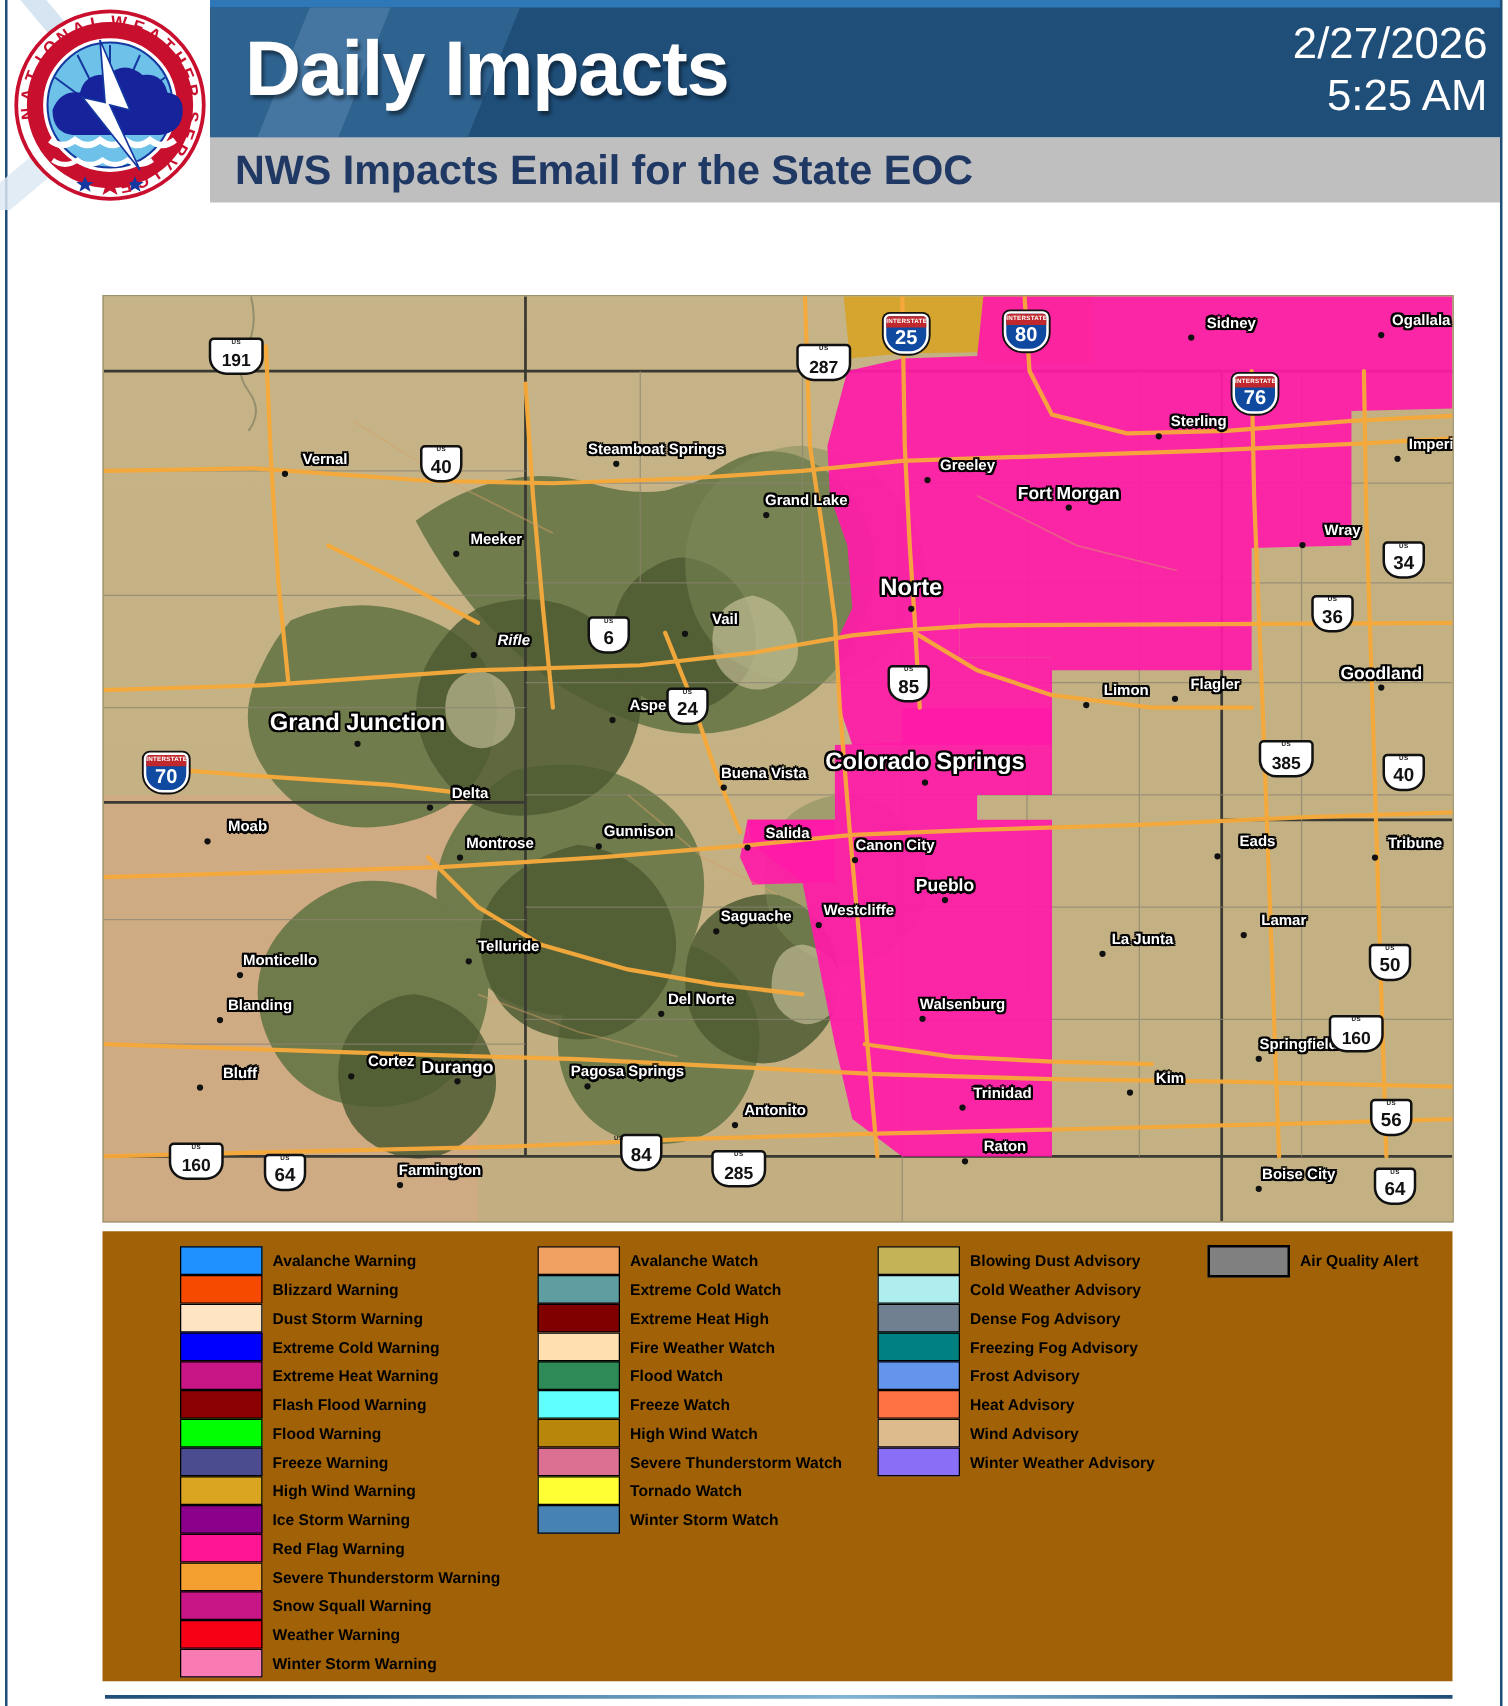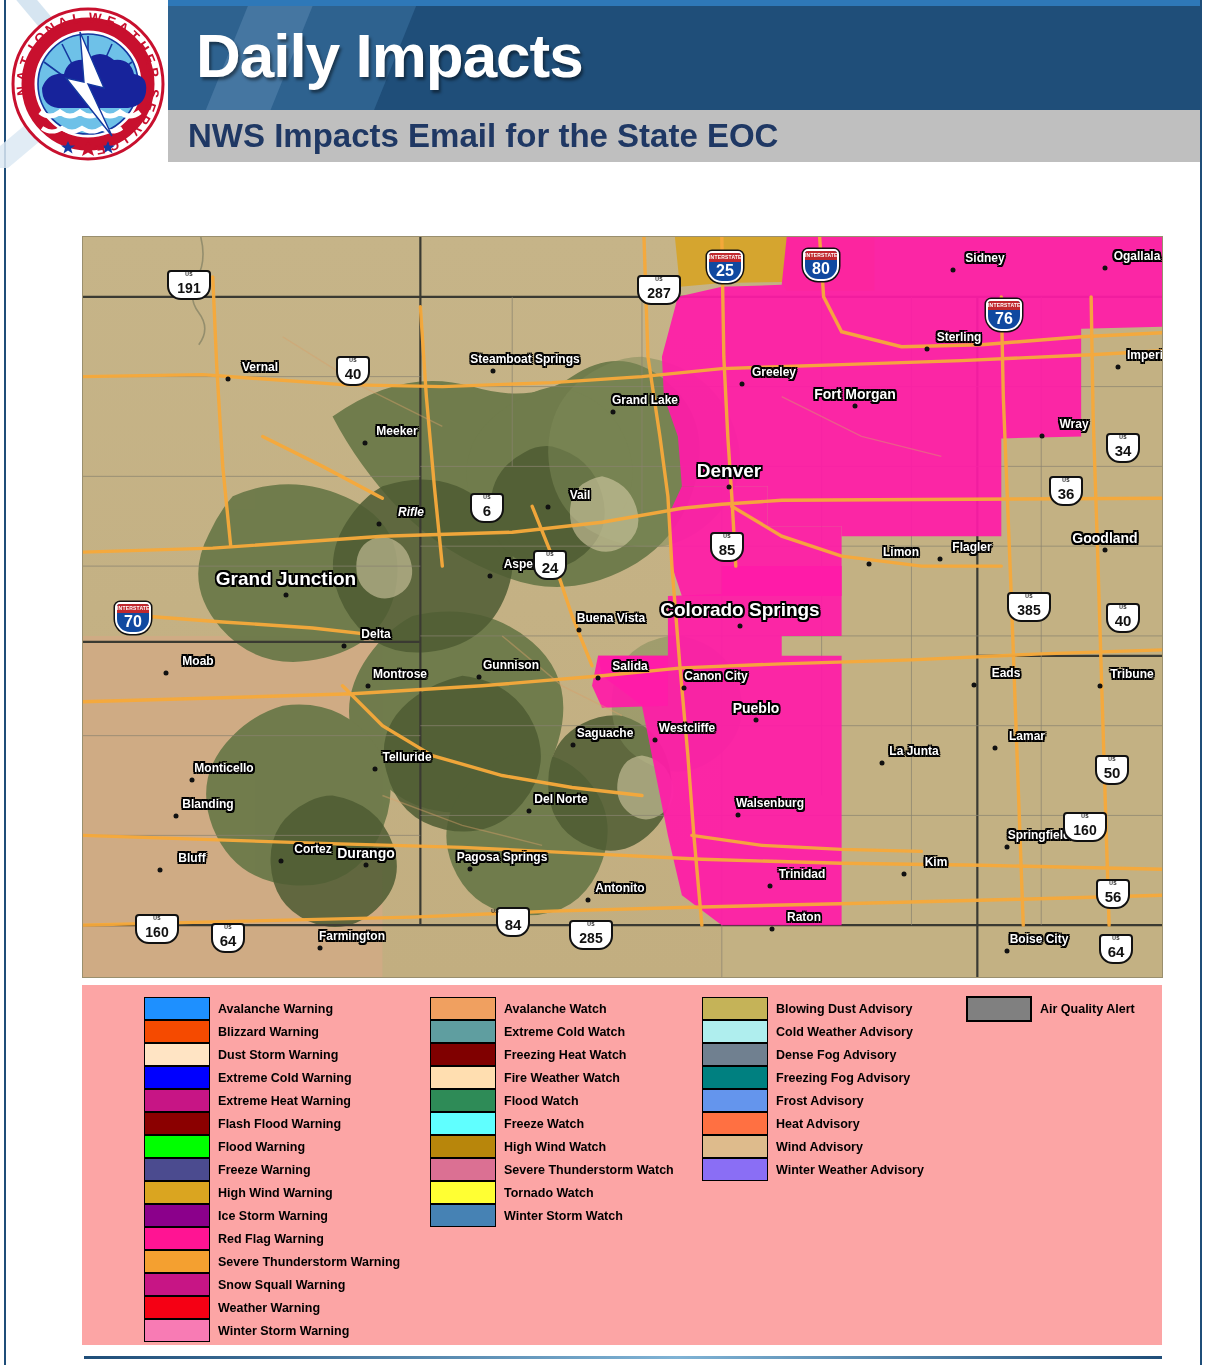--- a/index.html
+++ b/index.html
@@ -100,21 +100,21 @@
     line-height:1; padding-bottom:2px; box-shadow:0 0 0 1.5px #111;
     position:relative;
   }
   .i-shield .top{ position:absolute; top:0; left:0; right:0; height:9px;
     background:#c0282d; border-radius:3px 3px 0 0; color:#fff; font-size:5px;
     text-align:center; line-height:9px; letter-spacing:.2px; }
 
   
   .legend{
     position:absolute; left:82px; top:985px; width:1080px; height:360px;
-    background:#fca5a5;
+    background:#a16207;
   }
   .legcol{ position:absolute; top:12px; }
   .legcol.c1{ left:62px; }
   .legcol.c2{ left:348px; }
   .legcol.c3{ left:620px; }
   .legcol.c4{ left:884px; }
   .legrow{ display:flex; align-items:center; height:23px; }
   .swatch{ width:66px; height:22.5px; border:1.5px solid #000; flex:0 0 auto; }
   .legrow .lbl{ font-size:12.5px; font-weight:bold; color:#000; margin-left:8px; white-space:nowrap; }
   .legcol.c4 .swatch{ height:26px; border:2px solid #000; }
@@ -133,20 +133,24 @@
       <i></i>
         <i class="b"></i>
     </div>
     <div class="hdr-topstrip"></div>
     <div class="hdr-blue"></div>
     <div class="hdr-gray"></div>
 
     <div class="hdr-title">Daily Impacts</div>
     <div class="hdr-sub">NWS Impacts Email for the State EOC</div>
 
+    <div class="hdr-date">
+      <span>2/27/2026</span>
+      <span>5:25 AM</span>
+    </div>
 
     <svg class="logo" viewBox="0 0 160 160">
       <circle cx="80" cy="80" r="76" fill="#ffffff"></circle>
       <circle cx="80" cy="80" r="75" fill="none" stroke="#c8102e" stroke-width="3"></circle>
       <circle cx="80" cy="80" r="60" fill="none" stroke="#c8102e" stroke-width="13"></circle>
       <circle cx="80" cy="80" r="52" fill="#ffffff"></circle>
       <circle cx="80" cy="80" r="50" fill="#6ec1e8"></circle>
       <g stroke="#1438a0" stroke-width="1.6" fill="none">
         <path d="M80 32 L80 74 M54 40 L72 76 M104 40 L88 76 M36 58 L66 80 M124 58 L94 80"></path>
         <circle cx="80" cy="80" r="50"></circle>
@@ -304,21 +308,21 @@
         <div class="city s" style="left: 844px; top: 100px;">Sterling</div>
         <div class="dot" style="left: 844px; top: 112px;"></div>
         <div class="city s" style="left: 659px; top: 135px;">Greeley</div>
         <div class="dot" style="left: 659px; top: 147px;"></div>
         <div class="city m" style="left: 772px; top: 157px;">Fort Morgan</div>
         <div class="dot" style="left: 772px; top: 169px;"></div>
         <div class="city s" style="left: 1035px; top: 118px;">Imperial</div>
         <div class="dot" style="left: 1035px; top: 130px;"></div>
         <div class="city s" style="left: 959px; top: 187px;">Wray</div>
         <div class="dot" style="left: 959px; top: 199px;"></div>
-        <div class="city l" style="left: 646px; top: 234px;">Denver</div>
+        <div class="city l" style="left: 646px; top: 234px;">Norte</div>
         <div class="dot" style="left: 646px; top: 250px;"></div>
         <div class="city s" style="left: 296px; top: 275px; font-style: italic;">Rifle</div>
         <div class="dot" style="left: 296px; top: 287px;"></div>
         <div class="city s" style="left: 465px; top: 258px;">Vail</div>
         <div class="dot" style="left: 465px; top: 270px;"></div>
         <div class="city l" style="left: 203px; top: 342px;">Grand Junction</div>
         <div class="dot" style="left: 203px; top: 358px;"></div>
         <div class="city s" style="left: 407px; top: 327px;">Aspen</div>
         <div class="dot" style="left: 407px; top: 339px;"></div>
         <div class="city m" style="left: 1022px; top: 301px;">Goodland</div>
@@ -594,21 +598,21 @@
         <div class="legrow">
           <div class="swatch" style="background: rgb(240, 160, 96);"></div>
           <div class="lbl">Avalanche Watch</div>
         </div>
         <div class="legrow">
           <div class="swatch" style="background: rgb(95, 158, 160);"></div>
           <div class="lbl">Extreme Cold Watch</div>
         </div>
         <div class="legrow">
           <div class="swatch" style="background: rgb(128, 0, 0);"></div>
-          <div class="lbl">Freezing Heat Watch</div>
+          <div class="lbl">Extreme Heat High</div>
         </div>
         <div class="legrow">
           <div class="swatch" style="background: rgb(255, 222, 176);"></div>
           <div class="lbl">Fire Weather Watch</div>
         </div>
         <div class="legrow">
           <div class="swatch" style="background: rgb(46, 139, 87);"></div>
           <div class="lbl">Flood Watch</div>
         </div>
         <div class="legrow">

